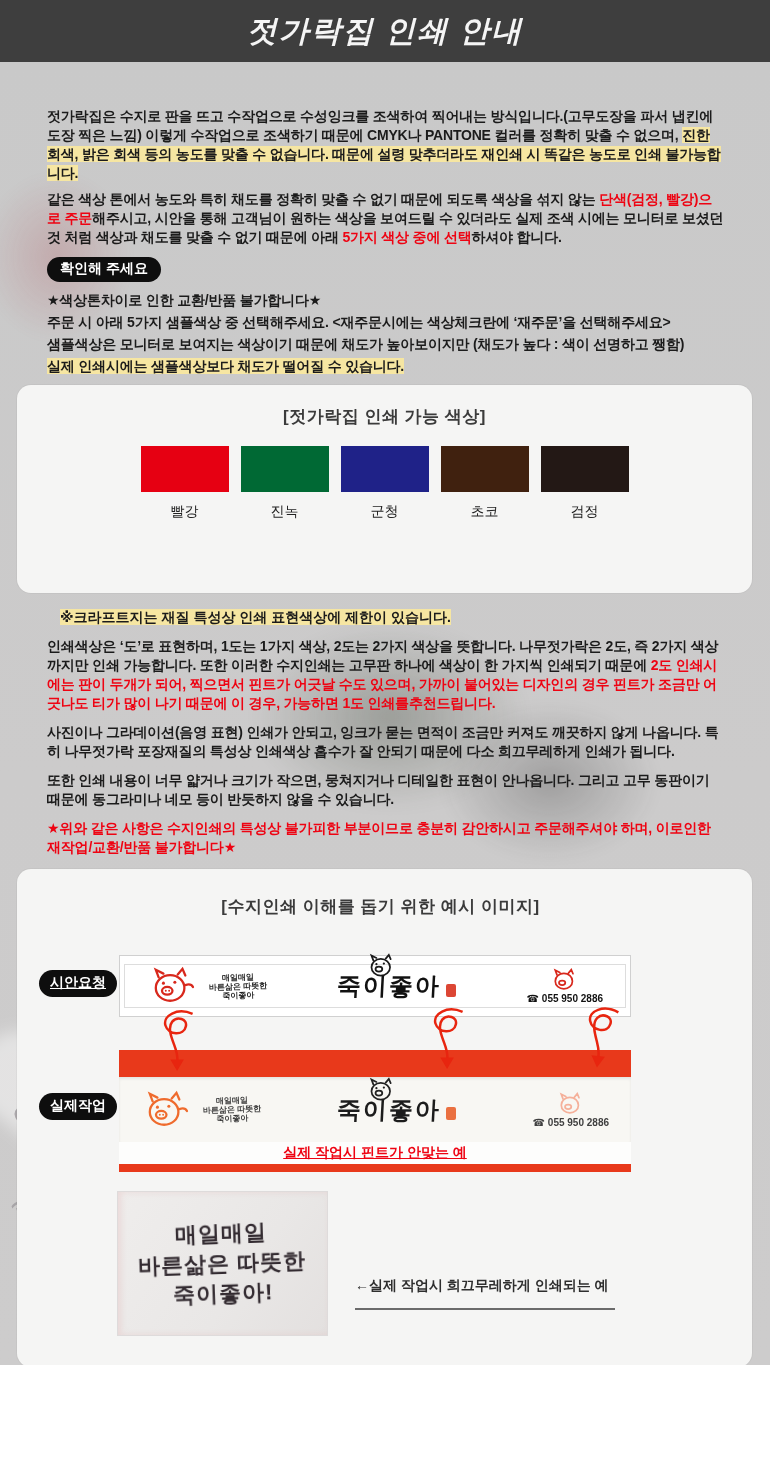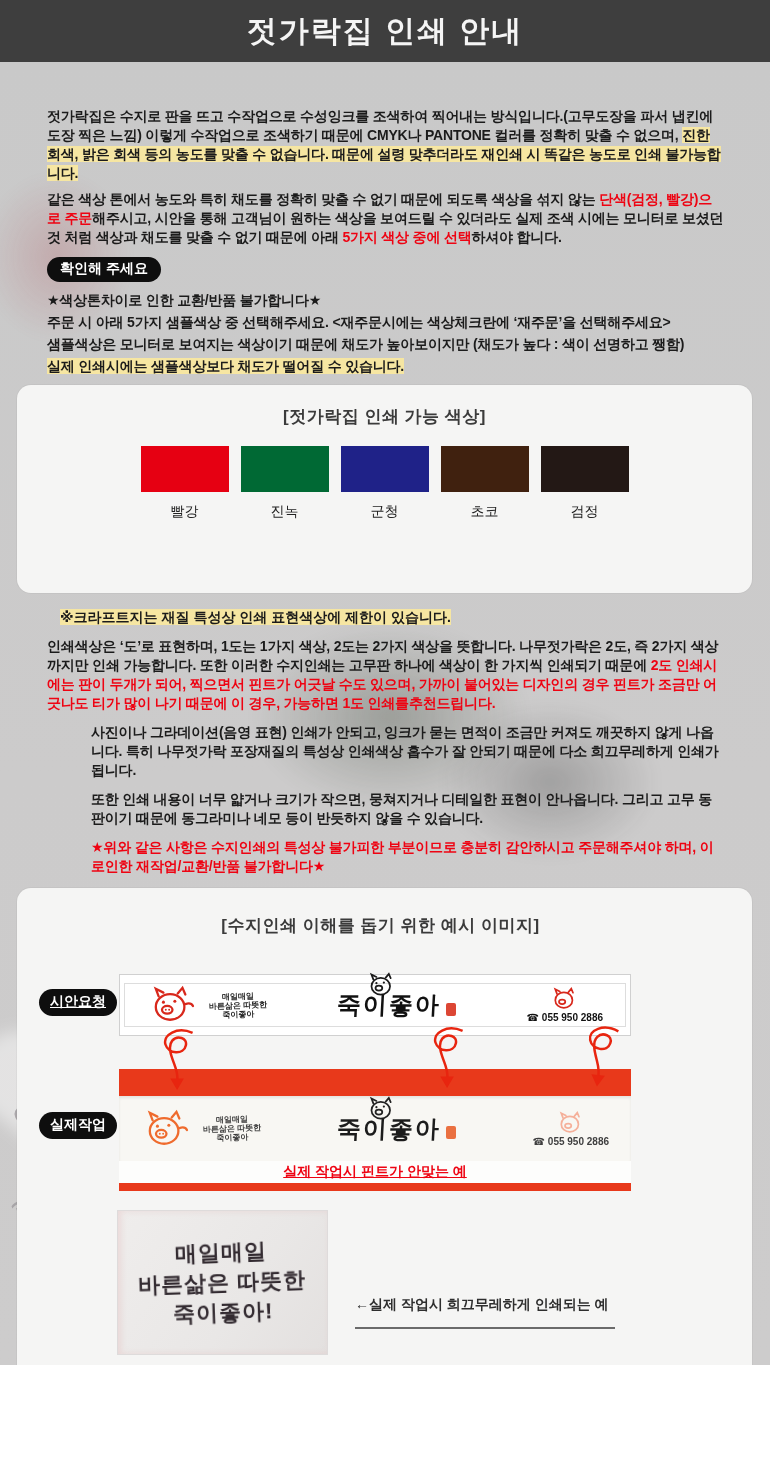--- a/index.html
+++ b/index.html
@@ -1,21 +1,21 @@
 <!DOCTYPE html>
 <html><head>
 <meta charset="utf-8">
 <style>
   * { margin:0; padding:0; box-sizing:border-box; }
   html,body { background:#ffffff; }
   body { font-family:"Liberation Sans","DejaVu Sans",sans-serif; }
   .page { position:relative; width:770px; height:1465px; background:#ffffff; overflow:hidden; margin:0 auto; }
 
   
-  .hdr { position:absolute; top:0; left:0; width:770px; height:62px; background:#3e3e3e; display:flex; align-items:center; justify-content:center; z-index:2; }
+  .hdr { position:absolute; top:0; left:0; width:770px; height:62px; background:#3e3e3e; display:flex; align-items:center; justify-content:center; z-index:2;font-style:italic; }
   .hdr h1 { color:#f5f5f5; font-size:30px; font-weight:700; letter-spacing:2px; }
 
   
   .canvas { position:absolute; top:62px; left:0; width:770px; height:1303px; background:linear-gradient(180deg,#c9c9c9 0%,#cccbcb 55%,#cdcccc 100%); overflow:hidden; }
   .content { position:relative; z-index:1; padding:45px 46px 0 47px; }
 
   
   .deco { position:absolute; z-index:0; pointer-events:none; }
   .blob-red { left:-18px; top:110px; width:150px; height:170px; background:radial-gradient(ellipse at center, rgba(170,60,70,.22), rgba(170,60,70,0) 70%); filter:blur(4px); }
   .blob-dark1 { left:250px; top:560px; width:280px; height:190px; background:radial-gradient(ellipse at center, rgba(45,55,40,.30), rgba(45,55,40,0) 70%); filter:blur(6px); }
@@ -42,21 +42,21 @@
   
   .wbox { background:#f5f5f4; border-radius:14px; box-shadow:0 0 0 1px rgba(0,0,0,.03); }
   .box1 { margin-top:8px; margin-left:-30px; margin-right:-28px; height:208px; padding-top:20px; }
   .box1-title { text-align:center; font-size:17px; font-weight:700; color:#3b3b3b; letter-spacing:.5px; }
   .swatch-row { margin-top:18px; display:flex; justify-content:center; gap:12px; }
   .swatch-item { width:88px; text-align:center; }
   .swatch { width:88px; height:46px; }
   .swatch-label { margin-top:11px; font-size:14px; font-weight:400; color:#222; }
 
   .kraft { margin-top:16px; margin-left:13px; font-size:14px; font-weight:700; color:#1b1b1b; }
-  .p3 { margin-top:10px; } .p4,.p5,.p6 { margin-top:10px;margin-left:44px; }
+  .p3 { margin-top:10px; } .p4,.p5,.p6 { margin-top:10px; }
 
   
   .box2 { position:relative; margin-top:12px; margin-left:-30px; margin-right:-28px; height:498px; }
   .box2-title { position:absolute; top:26px; left:0; right:8px; text-align:center; font-size:17px; font-weight:700; color:#3b3b3b; letter-spacing:.5px; }
   .ex-badge { position:absolute; left:22px; background:#0e0e0e; color:#fff; border-radius:15px; padding:4px 11px 5px; font-size:14px; font-weight:700; }
   .badge-draft { top:101px;text-decoration:underline; }
   .badge-actual { top:224px; }
 
   .img1 { position:absolute; left:102px; top:86px; width:512px; height:62px; background:#ffffff; border:1px solid #d0d0d0; }
   .img1-inner { position:absolute; left:4px; right:4px; top:8px; bottom:8px; border:1px solid #ddd; background:#fff; }

